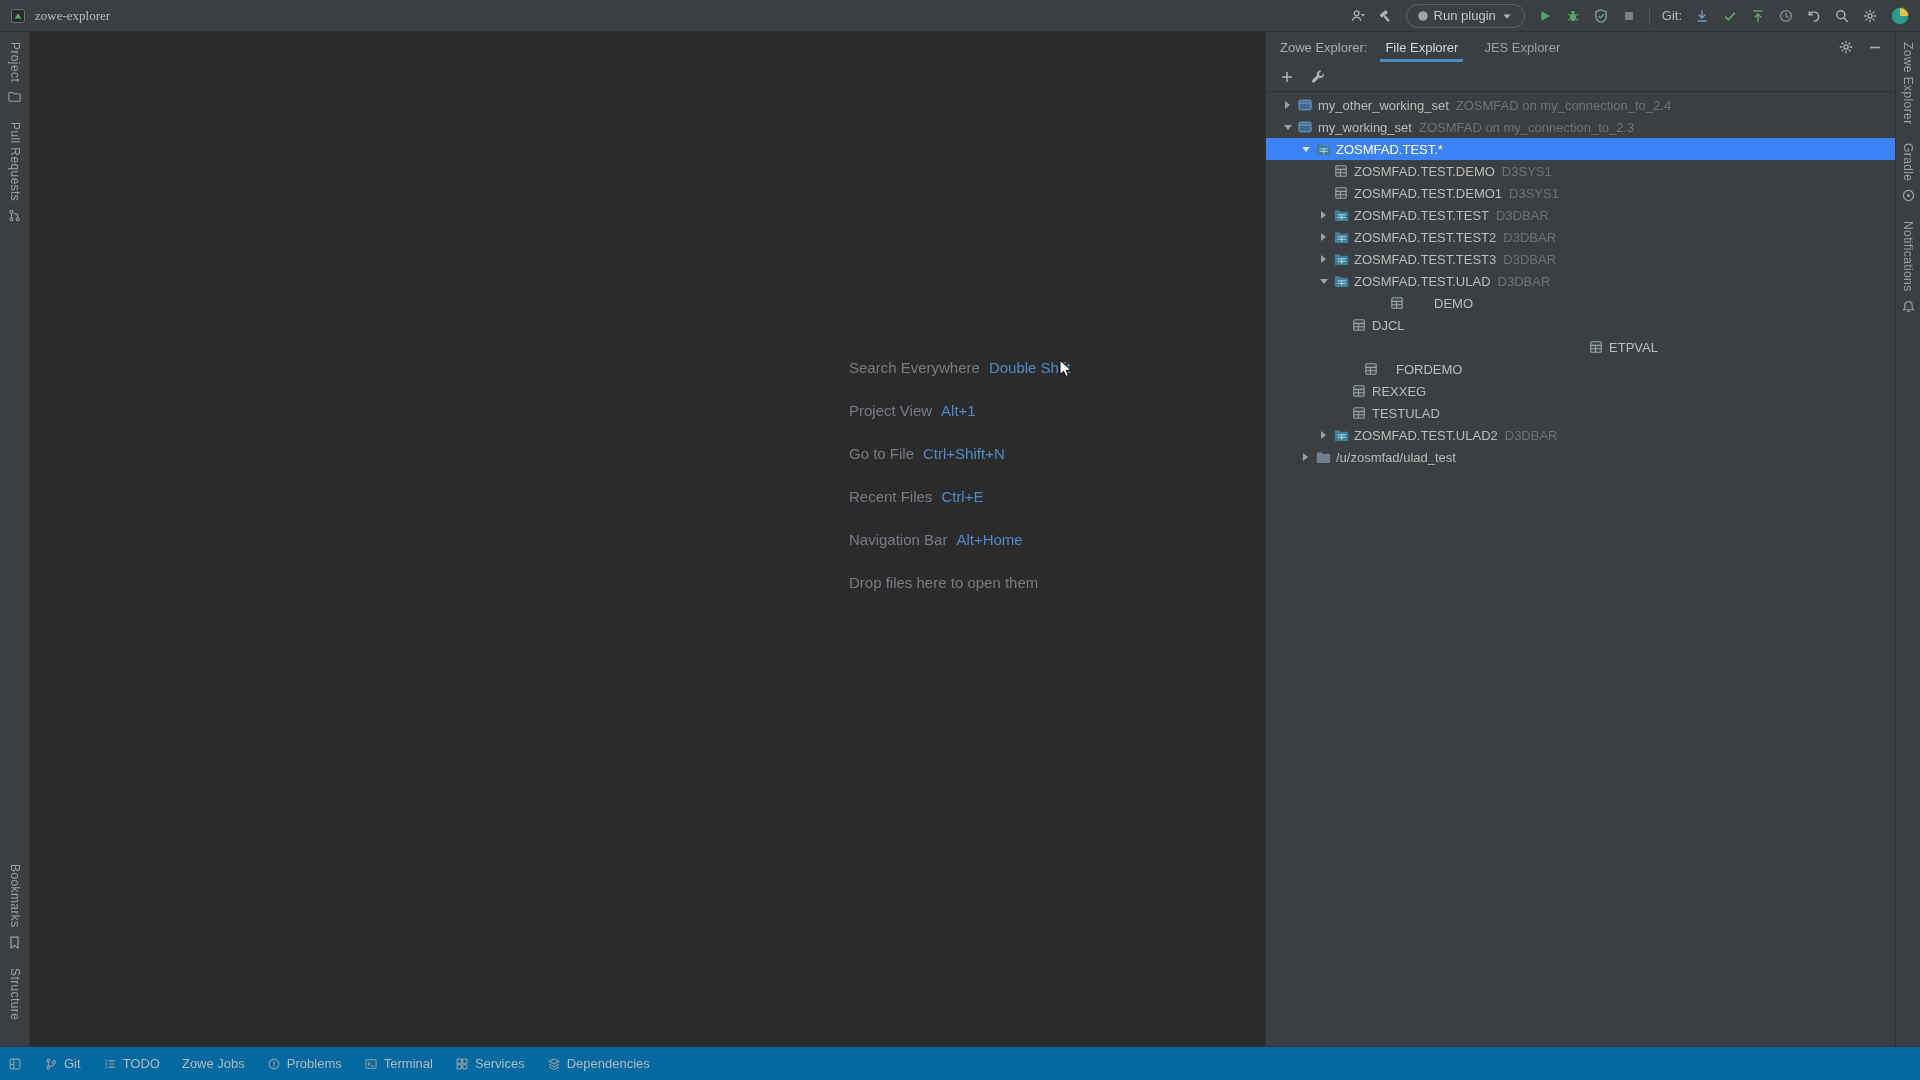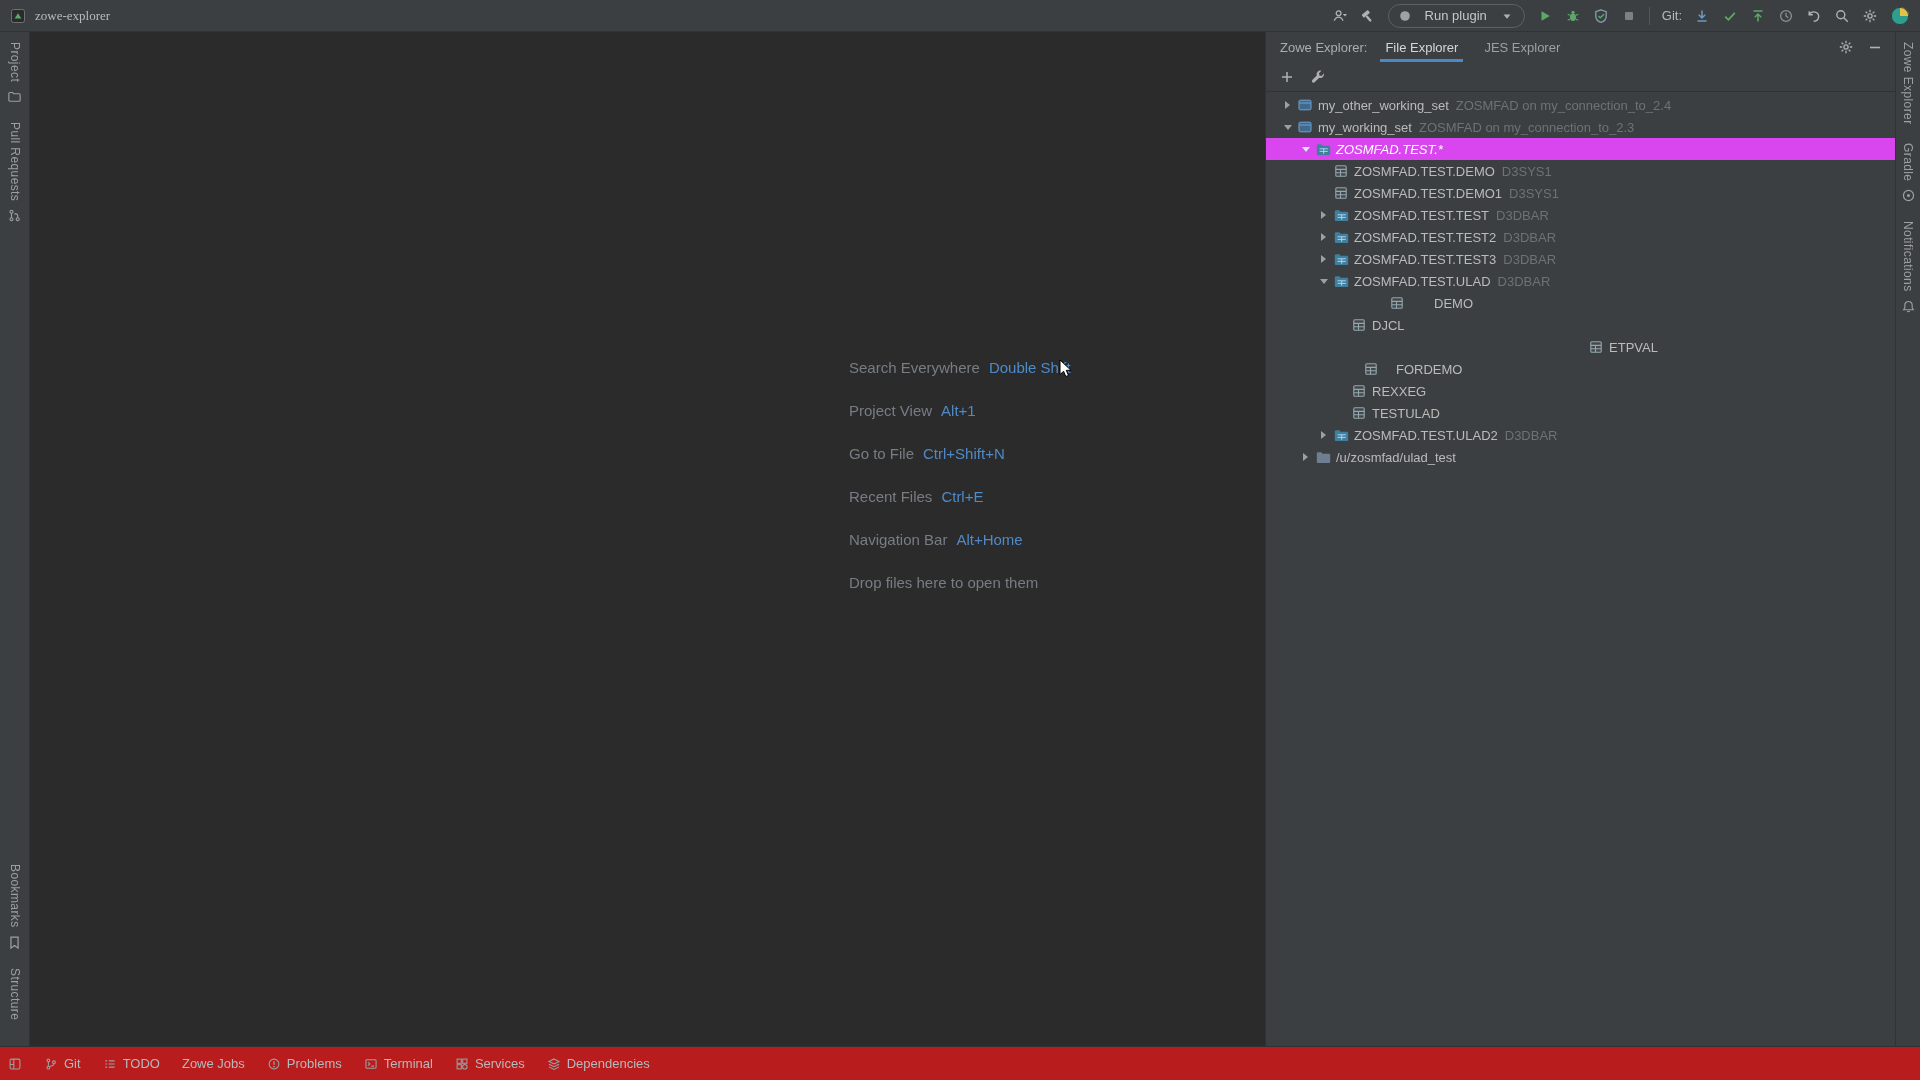--- a/index.html
+++ b/index.html
@@ -19,21 +19,21 @@
     display:flex; align-items:center; justify-content:space-between;
     padding:0 10px 0 10px;
   }
   .tb-left { display:flex; align-items:center; gap:9px; }
   .tb-title { color:#b8bcbf;font-family:Liberation Serif, serif; }
   .tb-right { display:flex; align-items:center; gap:12px; }
   .tb-sep { width:1px; height:18px; background:#54575a; }
   .git-label { color:#b6babd; }
   .run-combo {
     height:24px; border:1px solid #5e6163; border-radius:12px;
-    display:flex; align-items:center; gap:12px; padding:0 9px 0 8px;
+    display:flex; align-items:center; gap:3px; padding:0 9px 0 8px;
     color:#c4c7ca;
   }
 
   
   #main { position:absolute; top:32px; bottom:34px; left:0; right:0; display:flex; }
 
   .stripe {
     background:#3c3f41; display:flex; flex-direction:column; align-items:center;
     padding:10px 0 8px 0;
   }
@@ -55,33 +55,33 @@
   .panel-header { height:30px; flex:none; display:flex; align-items:center; padding:0 12px 0 14px; }
   .panel-title { color:#a9adb2; margin-right:18px; }
   #tabs { display:flex; height:30px; }
   .tab { margin-right:26px; display:flex; align-items:center; position:relative; color:#9aa0a6; }
   .tab.active { color:#d3d7db; }
   .tab.active::after { content:''; position:absolute; left:-5px; right:-5px; bottom:0; height:3px; background:#4a88c7; }
   .panel-header-right { margin-left:auto; display:flex; align-items:center; gap:13px; }
   .panel-toolbar { height:30px; flex:none; display:flex; align-items:center; gap:15px; padding:0 13px; border-bottom:1px solid #323232; }
   #tree { flex:1; overflow:hidden; padding-top:2px; }
   .tree-row { height:22px; display:flex; align-items:center; white-space:nowrap; }
-  .tree-row.selected { background:#d946ef;font-style:italic; }
+  .tree-row.selected { background:#3b82f6; }
   .tree-row .label { color:#bbbbbb; margin-left:5px; }
   .tree-row.selected .label { color:#ffffff; }
   .tree-row .suffix { color:#6d7277; margin-left:7px; }
   .chevron { width:19px; height:16px; display:inline-flex; align-items:center; justify-content:center; }
   .chevron.right::before { content:''; border-left:5px solid #9da0a3; border-top:4.5px solid transparent; border-bottom:4.5px solid transparent; }
   .chevron.down::before  { content:''; border-top:5px solid #9da0a3; border-left:4.5px solid transparent; border-right:4.5px solid transparent; }
   .tree-row.selected .chevron.down::before { border-top-color:#dbe6f3; }
 
   
   #statusbar {
     position:absolute; bottom:0; left:0; right:0; height:34px;
-    background:#b91c1c; border-top:1px solid #323232;
+    background:#0369a1; border-top:1px solid #323232;
     display:flex; align-items:center; gap:22px; padding:0 12px 0 8px;
   }
   .sb-item { display:flex; align-items:center; gap:6px; color:#b6babd; }
 
   
   #mouse-cursor { position:absolute; z-index:99; pointer-events:none; }
 </style>
 </head>
 <body>
 

